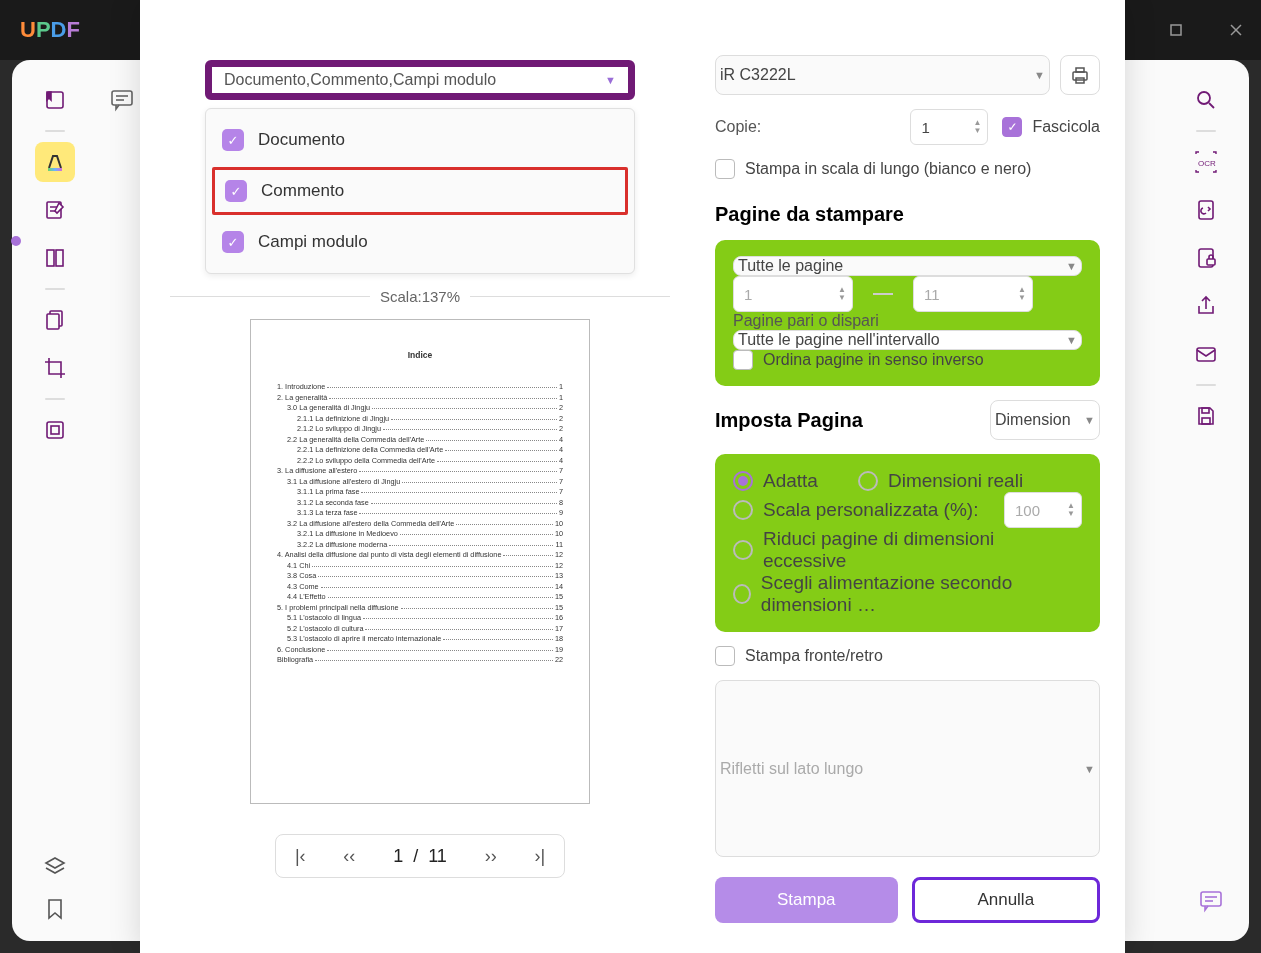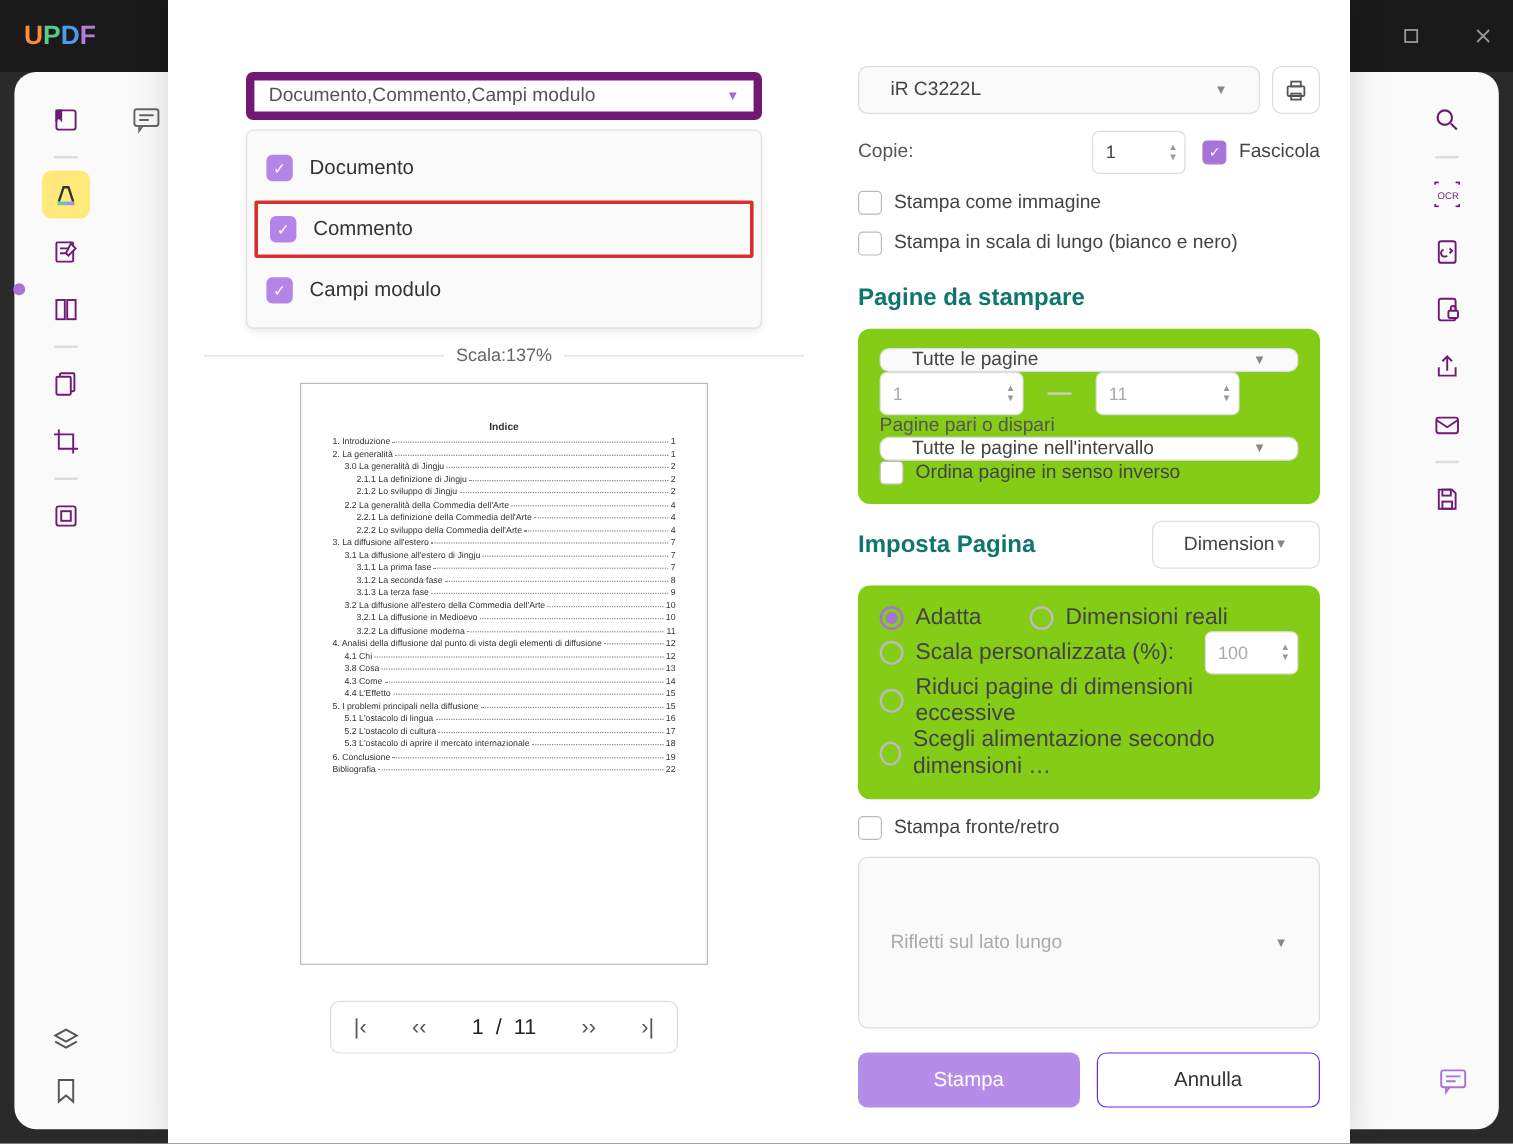--- a/index.html
+++ b/index.html
@@ -35,34 +35,34 @@
 
 .ddpanel { width: 430px; margin: 8px auto 0; border: 1px solid #e0e0e0; border-radius: 6px; background: #fafafa; box-shadow: 0 2px 6px rgba(0,0,0,.08); padding: 8px 0; }
 .ddrow { display: flex; align-items: center; gap: 14px; padding: 12px 16px; font-size: 17px; color: #333; }
 .ddrow.hl { border: 3px solid #d9302c; border-radius: 2px; margin: 4px 6px; padding: 10px 10px; }
 .chk { width: 22px; height: 22px; border-radius: 5px; background: #b584e8; display: flex; align-items: center; justify-content: center; color: #fff; font-size: 13px; }
 
 .scaleline { display: flex; align-items: center; gap: 10px; margin: 14px 0; color: #666; font-size: 15px; }
 .scaleline .bar { flex: 1; height: 1px; background: #ddd; }
 
 .preview { width: 340px; height: 485px; margin: 10px auto 0; border: 1px solid #bbb; background: #fff; padding: 30px 26px; font-size: 7.3px; color: #333; }
-.preview .ptitle { text-align: center; font-weight: bold; font-size: 8.5px; margin-bottom: 3px; }
+.preview .ptitle { text-align: center; font-weight: bold; font-size: 8.5px; margin-bottom: 22px; }
 .tocline { display: flex; align-items: baseline; white-space: nowrap; margin: 1.5px 0; }
 .tocline .dots { flex: 1; border-bottom: 1px dotted #888; margin: 0 2px; position: relative; top: -1px; }
 
 .pager { width: 290px; height: 44px; margin: 30px auto 0; border: 1px solid #ddd; border-radius: 8px; display: flex; align-items: center; justify-content: space-around; font-size: 18px; color: #555; }
 .pager .pg { color: #222; font-weight: 500; }
 
 .row { display: flex; align-items: center; gap: 10px; }
-.sel { flex: 1; height: 40px; border: 1px solid #ddd; border-radius: 8px; background: #fafafa; display: flex; align-items: center; padding: 0 26px; color: #444; font-size: 16px; justify-content: space-between; }
+.sel { flex: 1; height: 40px; border: 1px solid #ddd; border-radius: 8px; background: #fafafa; display: flex; align-items: center; padding: 0 4px; color: #444; font-size: 16px; justify-content: space-between; }
 .sel .tri { color: #888; font-size: 11px; }
 .iconbtn { width: 40px; height: 40px; border: 1px solid #ddd; border-radius: 8px; display: flex; align-items: center; justify-content: center; color: #555; }
 
 .lbl { color: #555; font-size: 16px; }
-.h { color: #0f766e; font-size: 20px; font-weight: 600; margin-top: 10px; }
+.h { color: #000000; font-size: 20px; font-weight: 600; margin-top: 10px; }
 .spin { width: 78px; height: 36px; border: 1px solid #ddd; border-radius: 6px; display: flex; align-items: center; padding: 0 6px 0 10px; color: #444; font-size: 15px; justify-content: space-between; background: #fff; }
 .spin .arrows { display: flex; flex-direction: column; font-size: 8px; color: #999; line-height: 8px; }
 .spin.disabled { color: #aaa; }
 .spinwide { width: 120px; }
 
 .chkrow { display: flex; align-items: center; gap: 10px; font-size: 16px; color: #444; }
 .chkbox { width: 20px; height: 20px; border: 1.5px solid #bbb; border-radius: 4px; background: #fff; }
 .chkbox.on { background: #a872d9; border-color: #a872d9; display: flex; align-items: center; justify-content: center; color: #fff; font-size: 12px; }
 
 .panel { background: #84cc16; border-radius: 10px; padding: 16px 18px; display: flex; flex-direction: column; }
@@ -70,21 +70,21 @@
 .dash { width: 20px; height: 2px; background: #ccc; }
 
 .radiorow { display: flex; align-items: center; gap: 10px; font-size: 19px; color: #444; }
 .radio { width: 20px; height: 20px; border: 2px solid #bbb; border-radius: 50%; display: flex; align-items: center; justify-content: center; }
 .radio.on { border-color: #a872d9; }
 .radio.on::after { content: ""; width: 10px; height: 10px; background: #a872d9; border-radius: 50%; }
 
 .btnrow { display: flex; gap: 14px; margin-top: 6px; }
 .btn { flex: 1; height: 46px; border-radius: 8px; display: flex; align-items: center; justify-content: center; font-size: 17px; }
 .btn.primary { background: #b58ce8; color: #fff; }
-.btn.secondary { background: #fff; border: 1px solid #6d28d9; color: #333; }
+.btn.secondary { background: #fff; border: 3px solid #6d28d9; color: #333; }
 
 svg { display: block; }
 </style>
 </head>
 <body>
 
 <div class="titlebar">
   <div class="logo"><span class="u">U</span><span class="p">P</span><span class="d">D</span><span class="f">F</span></div>
   <div class="winbtns">
     <div class="winbtn">
@@ -443,24 +443,20 @@
             </div>
         </div>
         <div class="chkrow">
           <div class="chkbox on">✓</div>
           <span>Fascicola</span>
         </div>
       </div>
     </div>
     <div class="chkrow">
         <div class="chkbox"></div>
-        <span>Stampa come immagine</span>
-      </div>
-    <div class="chkrow">
-        <div class="chkbox"></div>
         <span>Stampa in scala di lungo (bianco e nero)</span>
       </div>
 
     <div class="h">Pagine da stampare</div>
     <div class="panel">
       <div class="sel">
         <span>Tutte le pagine</span>
         <span class="tri">▼</span>
       </div>
       <div class="rangegrp">

